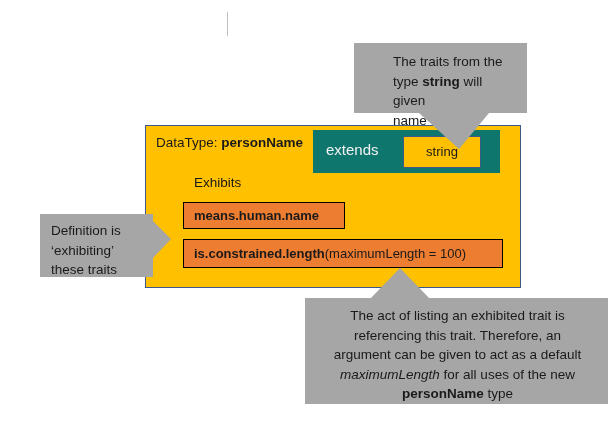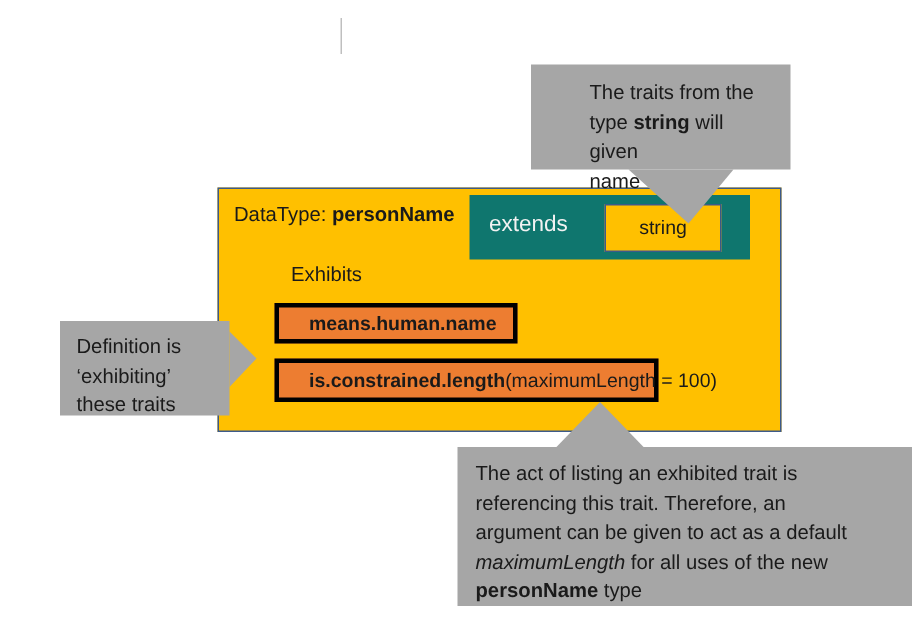--- a/index.html
+++ b/index.html
@@ -89,33 +89,33 @@
     top: 7px;
     text-align: center;
     font-size: 13px;
     color: #1a1a1a;
   }
 
   
   .trait-chip {
     position: absolute;
     background: #ED7D31;
-    border: 3px solid #000000;
+    border: 1px solid #000000;
     box-sizing: border-box;
     font-size: 13px;
     color: #1a1a1a;
     display: flex;
     align-items: center;
-    padding-left: 20px;
+    padding-left: 10px;
     white-space: nowrap;
   }
   .trait-chip .name { font-weight: bold; }
   .trait-chip .args { font-weight: normal; }
   .trait-1 { left: 37px; top: 76px; width: 162px; height: 27px; }
-  .trait-2 { left: 37px; top: 113px; width: 256px; height: 29px; }
+  .trait-2 { left: 37px; top: 113px; width: 320px; height: 29px; }
 
   
   .callout {
     position: absolute;
     background: #A6A6A6;
     color: #1a1a1a;
     box-sizing: border-box;
   }
   .callout .body {
     font-size: 13.5px;
@@ -139,21 +139,21 @@
     height: 63px;
   }
   .callout-left .body { padding: 7px 0 0 11px; }
 
   .callout-bottom {
     left: 305px;
     top: 298px;
     width: 303px;
     height: 106px;
   }
-  .callout-bottom .body { padding: 8px 10px 0 12px; }
+  .callout-bottom .body { padding: 8px 10px 0 12px; text-align: center; }
 
   
   .tail-layer {
     position: absolute;
     left: 0;
     top: 0;
     width: 614px;
     height: 421px;
     pointer-events: none;
   }

